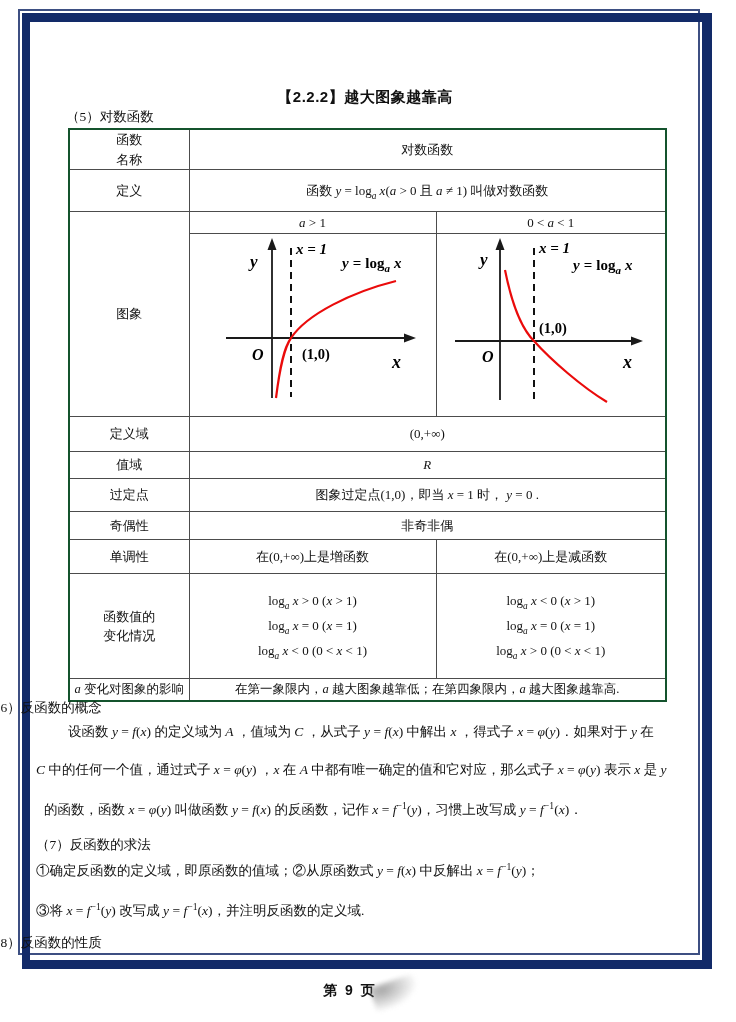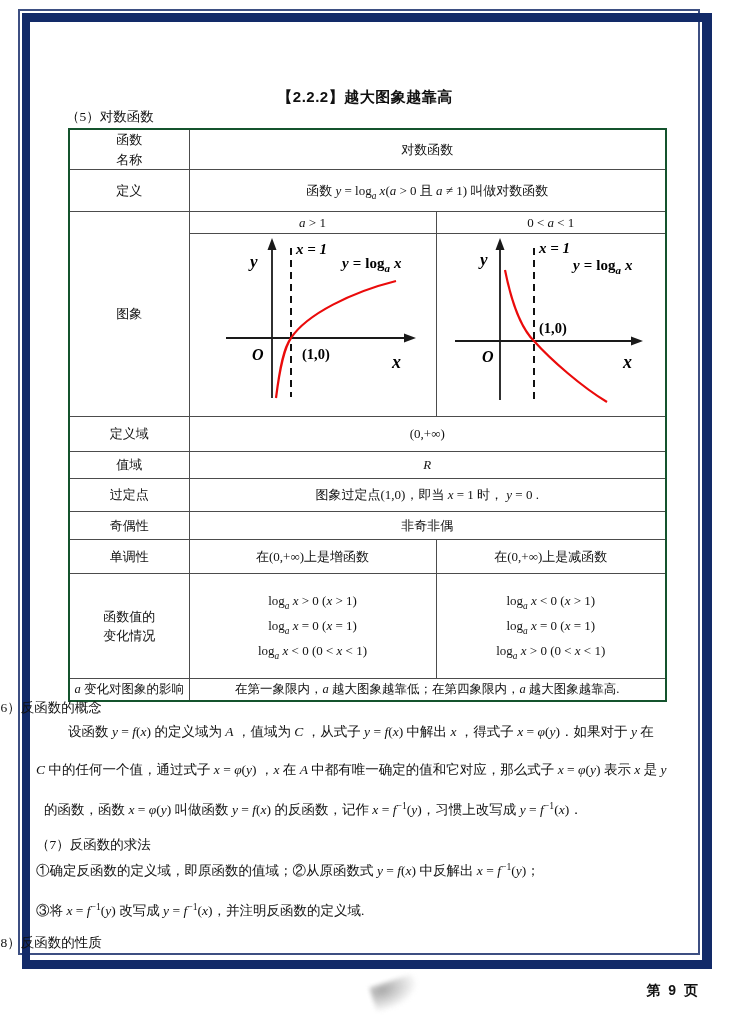--- a/index.html
+++ b/index.html
@@ -56,21 +56,21 @@
   #sec6-title{left:-13px;top:699px;font-size:13.5px;}
   #p6-1{left:68px;top:723px;}
   #p6-2{left:36px;top:761px;}
   #p6-3{left:44px;top:801px;}
   #sec7-title{left:36px;top:836px;font-size:13.5px;text-align:center;}
   #p7-1{left:36px;top:862px;}
   #p7-2{left:36px;top:902px;}
   #sec8-title{left:-13px;top:934px;font-size:13.5px;}
   
   #footer{
-    left:0;top:982px;width:700px;text-align:right;
+    left:0;top:982px;width:700px;text-align:center;
     font-family:"Liberation Sans","DejaVu Sans",sans-serif;
     font-weight:bold;font-size:14px;letter-spacing:2px;
   }
   #page-curl{
     position:absolute;left:372px;top:980px;width:46px;height:26px;
     background:radial-gradient(ellipse at 25% 25%,rgba(110,110,110,.6),
                rgba(150,150,150,.28) 50%,transparent 75%);
     filter:blur(2px);transform:rotate(-18deg);
   }
 </style>

